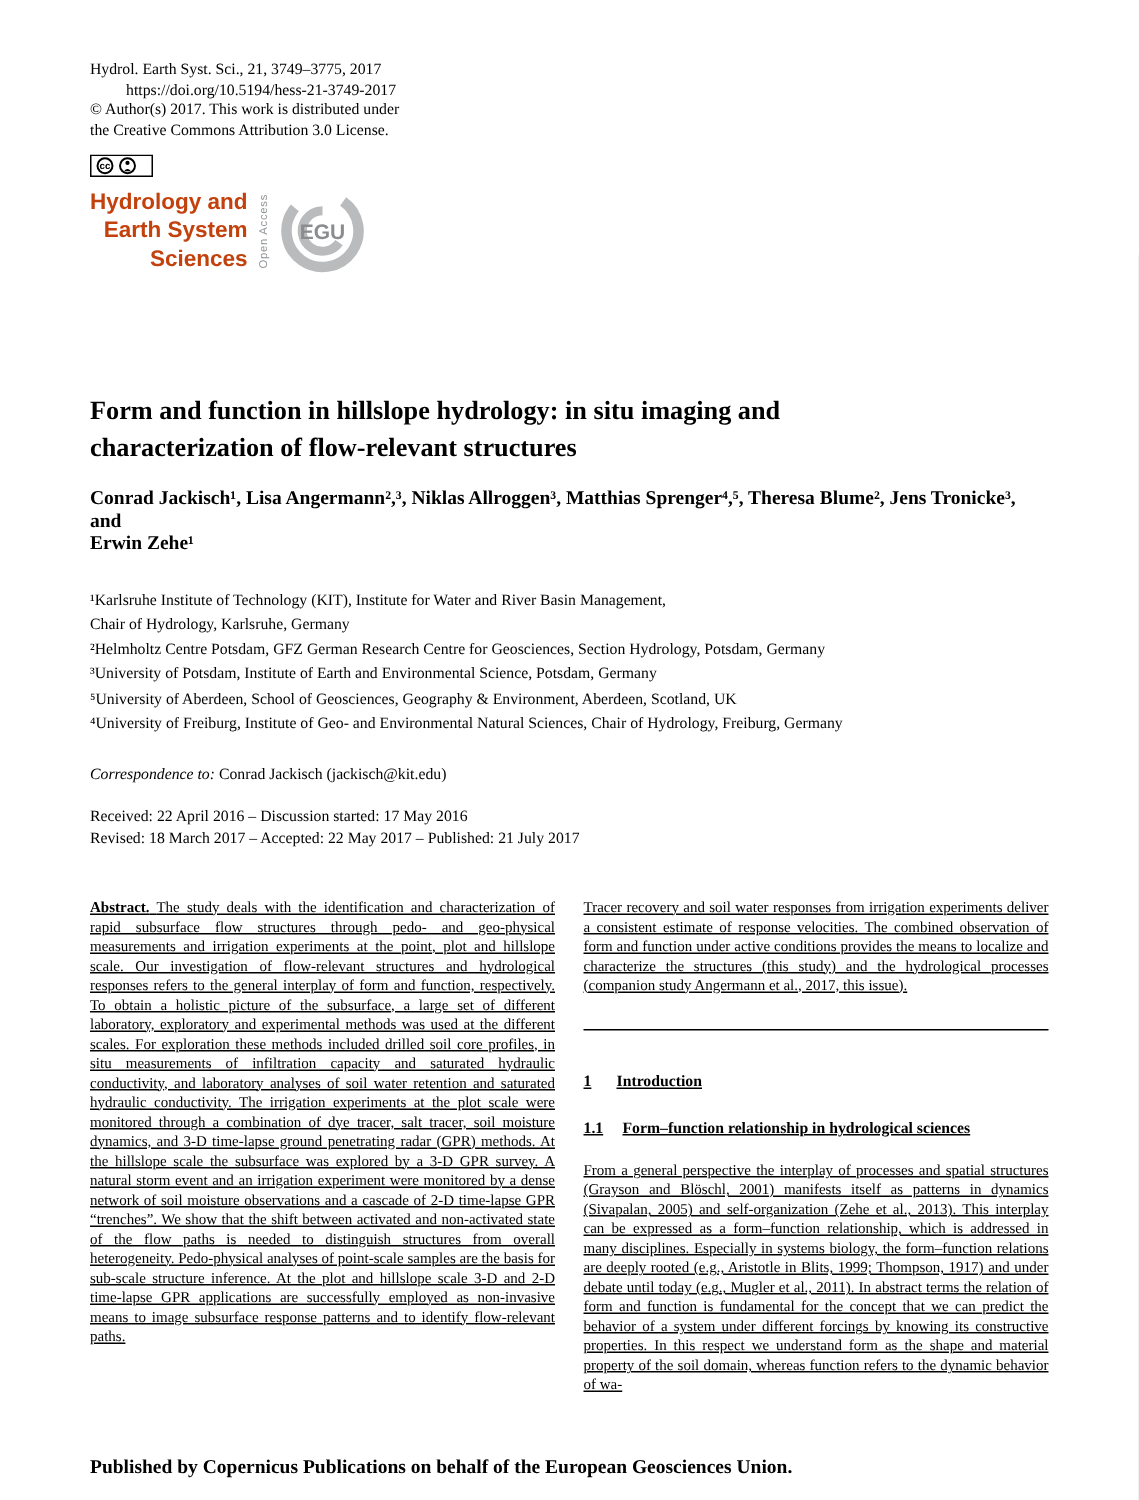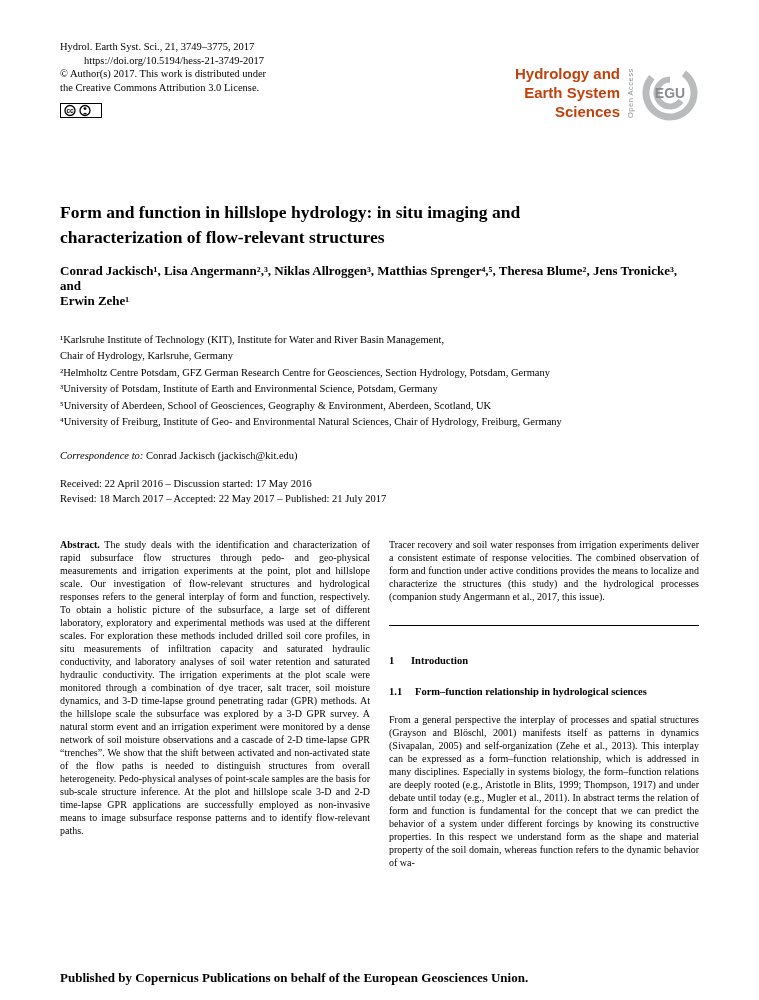--- a/index.html
+++ b/index.html
@@ -9,21 +9,21 @@
     margin:0 auto;
     background:#ffffff;
     position:relative;
     overflow:hidden;
     padding:40px 60px 0 60px;
     font-family:"Liberation Serif","DejaVu Serif",serif;
     color:#000;
   }
 
   
-  .topbar { display:flex; justify-content:space-between; align-items:flex-end; min-height:80px; }
+  .topbar { display:flex; justify-content:space-between; align-items:flex-start; min-height:80px;flex-direction:column; }
   .citation { font-size:10.5px; line-height:13.5px; }
   .citation .doi { color:#000; text-decoration:none;padding-left:24px; }
   .cc-badge { margin-top:9px; }
 
   .journal-cluster { display:flex; align-items:center; gap:6px; margin-top:2px; }
   .journal-name {
     font-family:"Liberation Sans","DejaVu Sans",sans-serif;
     font-size:15px; line-height:19px; font-weight:700;
     text-align:right; color:#c2410c;
   }
@@ -38,21 +38,21 @@
   
   .title { font-size:17.5px; font-weight:bold; line-height:25px; margin:78px 0 0 0; }
   .authors { font-size:13px; font-weight:bold; line-height:15px; margin:13px 0 0 0; }
   .affiliations { font-size:10.5px; line-height:16.5px; margin-top:24px; }
   .correspondence { font-size:10.5px; line-height:14px; margin:18px 0 0 0; }
   .correspondence em { font-style:italic; }
   .dates { font-size:10.5px; line-height:15px; margin-top:13px; }
 
   
   .columns { display:flex; gap:19px; margin-top:32px; }
-  .col { width:310px; font-size:10px; line-height:13px; text-align:justify; }
+  .col { width:310px; font-size:10px; line-height:13px; text-align:justify;text-decoration:underline; }
   .col p { margin:0; }
   .abstract-label { font-weight:bold; }
   .rule { border:none; border-top:1px solid #000; margin:22px 0 0 0; }
   .section-heading { display:flex; font-size:10.5px; font-weight:bold; margin:28px 0 0 0; line-height:14px; }
   .section-heading .num { flex:none; width:22px; }
   .subsection-heading { display:flex; font-size:10.5px; font-weight:bold; margin:17px 0 0 0; line-height:13.5px; text-align:left; }
   .subsection-heading .num { flex:none; width:26px; }
   .intro-para { margin-top:15px !important; }
 
   

